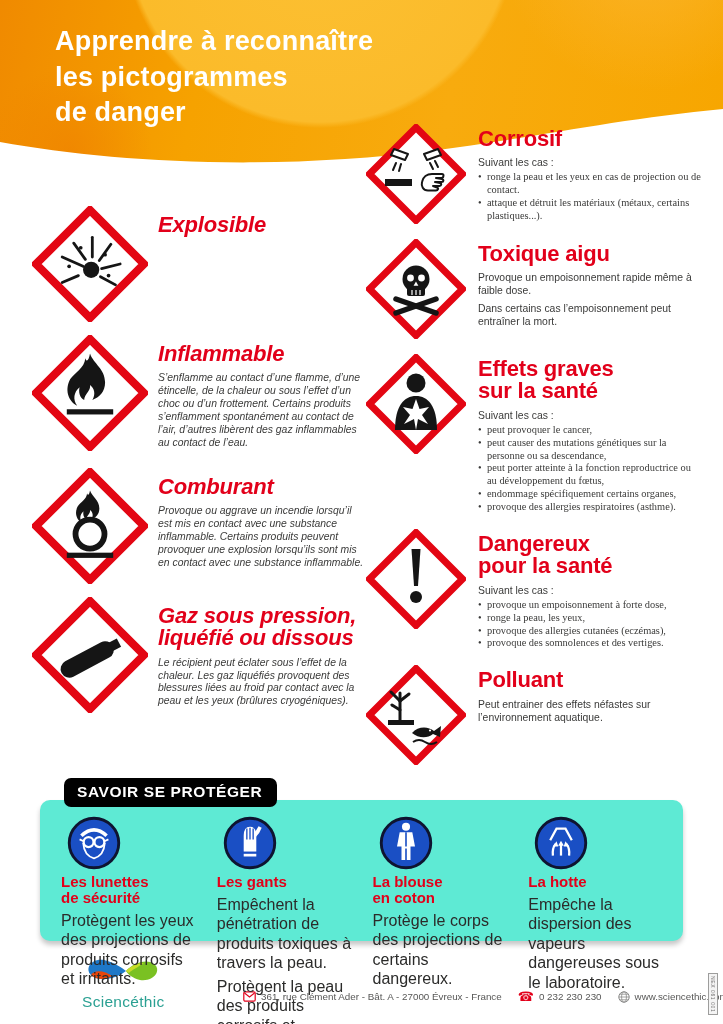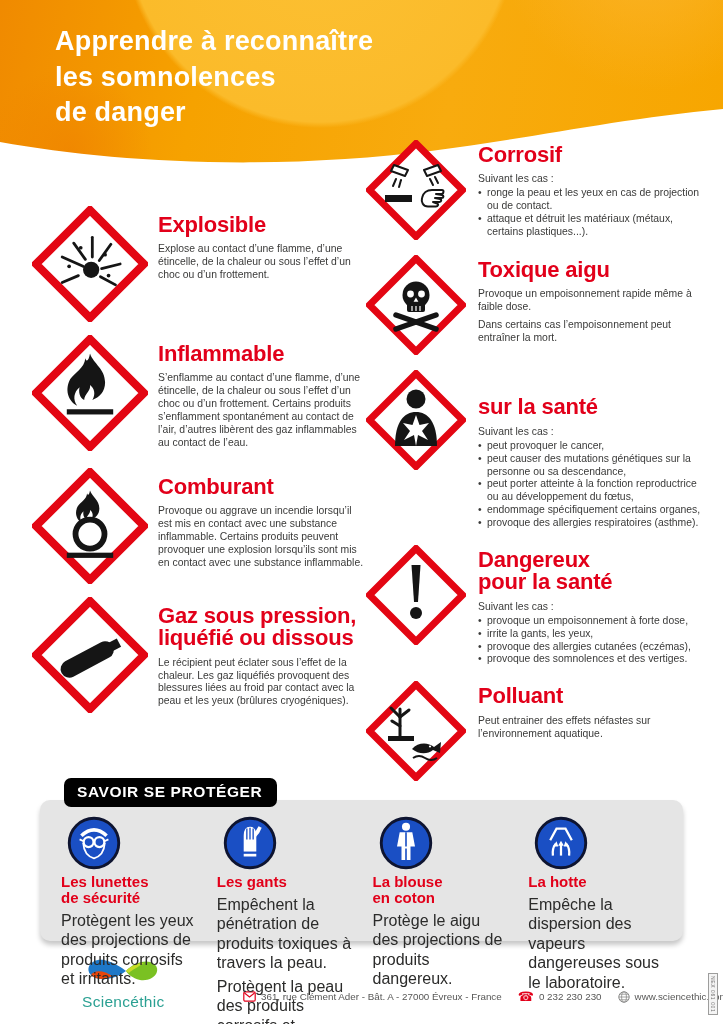--- a/index.html
+++ b/index.html
@@ -17,51 +17,51 @@
       radial-gradient(circle 110px at 70px 150px, rgba(238,125,0,.55) 0%, rgba(238,125,0,0) 75%),
       linear-gradient(100deg,#F08A00 0%,#F6A200 28%,#F8AB0E 62%,#F7A600 100%);
   }
   .header .wave{position:absolute;left:0;bottom:0;width:723px;height:70px;display:block;}
   .poster-title{
     position:absolute;left:55px;top:24px;color:#ffffff;font-weight:bold;
     font-size:27px;line-height:1.32;letter-spacing:.2px;
   }
   
   .col{position:absolute;}
-  .col-left{left:32px;top:206px;width:334px;}
-  .col-right{left:366px;top:140px;width:336px;}
+  .col-left{left:32px;top:206px;width:334px;font-style:italic;}
+  .col-right{left:366px;top:124px;width:336px;}
   .hazard{display:flex;align-items:flex-start;}
   .col-left .hazard{margin-bottom:13px;}
   .col-right .hazard{margin-bottom:15px;}
   .ghs{flex:0 0 auto;}
   .col-left .ghs{width:116px;height:116px;margin-right:10px;}
   .col-right .ghs{width:100px;height:100px;margin-right:12px;}
   .htext{flex:1;padding-top:8px;}
   .col-right .htext{padding-top:4px;}
   .hz-title{
     color:#E2001A;font-weight:bold;font-size:22px;line-height:1.02;
     margin:0 0 7px;letter-spacing:-.2px;
   }
   .htext p{font-size:10.4px;line-height:1.24;color:#3A3A39;margin:0 0 5px;}
   .htext p.intro{margin:0 0 1px;}
-  .htext ul{list-style:none;margin:0;padding:0;}
+  .htext ul{list-style:none;margin:0;padding:0;font-family:Liberation Serif, serif;}
   .htext li{
     font-size:10.4px;line-height:1.24;color:#3A3A39;
     padding-left:9px;position:relative;
   }
   .htext li::before{content:"•";position:absolute;left:0;top:0;}
   
   .banner{
     position:absolute;left:64px;top:778px;z-index:3;background:#000000;color:#ffffff;
     font-weight:bold;font-size:15.5px;letter-spacing:.6px;
     padding:5px 15px 6px 13px;border-radius:7px;
   }
   .panel{
     position:absolute;left:40px;top:800px;width:643px;height:141px;
-    background:#e5e5e5;border-radius:10px;box-shadow:0 4px 5px rgba(0,0,0,.22);
+    background:#5eead4;border-radius:10px;box-shadow:0 4px 5px rgba(0,0,0,.22);
     display:flex;box-sizing:border-box;padding:16px 8px 0 12px;z-index:2;
   }
   .ppe{flex:1;padding:0 9px;}
   .ppe .ppe-circle{margin:0 0 4px 6px;width:54px;height:54px;}
   .ppe-title{color:#E2001A;font-weight:bold;font-size:15px;line-height:1.05;margin:2px 0 5px;}
   .ppe p{font-size:16px;line-height:1.22;color:#2B2B2A;margin:0 0 4px;}
   
   .footer{position:absolute;left:0;top:942px;width:723px;height:82px;background:#ffffff;}
   .brand{position:absolute;left:36px;top:12px;margin-left:46px;}
   .brand-name{font-size:15.5px;color:#2AA092;letter-spacing:.3px;margin-top:1px;}
@@ -77,21 +77,21 @@
     font-size:5px;color:#706F6F;border:.5px solid #9D9D9C;padding:2px 1px;
     letter-spacing:.6px;background:#f4f4f4;
   }
 </style>
 </head>
 <body>
 
 <div class="header">
   <div class="poster-title">
     <span>Apprendre à reconnaître</span><br>
-    <span>les somnolences</span><br>
+    <span>les pictogrammes</span><br>
     <span>de danger</span>
   </div>
   <svg class="wave" viewBox="0 0 723 70" preserveAspectRatio="none">
     <path d="M0 42 C90 58 210 68 345 59 C485 50 585 22 723 9 L723 70 L0 70 Z" fill="#ffffff"></path>
   </svg>
 </div>
 
 <div class="col col-left" id="col-left">
     <div class="hazard">
       <div class="ghs"><svg viewBox="0 0 100 100" width="100%" height="100%">
@@ -108,21 +108,20 @@
           <circle cx="51" cy="55" r="7" fill="#151515"></circle>
           <g fill="#151515">
             <circle cx="32" cy="52" r="1.6"></circle>
             <circle cx="42" cy="36" r="1.6"></circle>
             <circle cx="63" cy="42" r="1.6"></circle>
             <circle cx="66" cy="60" r="1.6"></circle>
           </g>
         </svg></div>
       <div class="htext">
         <div class="hz-title"><span>Explosible</span></div>
-        <p>Explose au contact d’une flamme, d’une étincelle, de la chaleur ou sous l’effet d’un choc ou d’un frottement.</p>
       </div>
     </div>
     <div class="hazard">
       <div class="ghs"><svg viewBox="0 0 100 100" width="100%" height="100%">
           <path d="M50 3.5 L96.5 50 L50 96.5 L3.5 50 Z" fill="#ffffff" stroke="#E30613" stroke-width="7"></path>
           <g transform="translate(0,-2)">
             <path d="M50 18 C53 27 63 31 63 43 C63 51 58 56 52 58 C55 53 54 48 50 45 C51 50 45 53 45 58 C41 56 40 51 41 47 C36 51 35 58 39 63 C31 59 28 49 33 40 C37 34 45 31 46 22 C47 26 49 24 50 18 Z" fill="#151515"></path>
           </g>
           <rect x="30" y="64" width="40" height="4.5" fill="#151515"></rect>
         </svg></div>
@@ -212,21 +211,21 @@
       </div>
     </div>
     <div class="hazard">
       <div class="ghs"><svg viewBox="0 0 100 100" width="100%" height="100%">
           <path d="M50 3.5 L96.5 50 L50 96.5 L3.5 50 Z" fill="#ffffff" stroke="#E30613" stroke-width="7"></path>
           <circle cx="50" cy="29" r="9.5" fill="#151515"></circle>
           <path d="M29 76 C29 52 38 42 50 42 C62 42 71 52 71 76 Z" fill="#151515"></path>
           <path d="M50 45 L53.5 55 L63 53 L56 61 L62 70 L52 65 L50 76 L48 65 L38 70 L44 61 L37 53 L46.5 55 Z" fill="#ffffff"></path>
         </svg></div>
       <div class="htext">
-        <div class="hz-title"><br><span>sur la santé</span></div>
+        <div class="hz-title"><span>Effets graves</span><br><span>sur la santé</span></div>
         <p class="intro">Suivant les cas :</p>
         <ul>
           <li>peut provoquer le cancer,</li>
           <li>peut causer des mutations génétiques sur la personne ou sa descendance,</li>
           <li>peut porter atteinte à la fonction reproductrice ou au développement du fœtus,</li>
           <li>endommage spécifiquement certains organes,</li>
           <li>provoque des allergies respiratoires (asthme).</li>
         </ul>
       </div>
     </div>
@@ -234,21 +233,21 @@
       <div class="ghs"><svg viewBox="0 0 100 100" width="100%" height="100%">
           <path d="M50 3.5 L96.5 50 L50 96.5 L3.5 50 Z" fill="#ffffff" stroke="#E30613" stroke-width="7"></path>
           <path d="M45.5 20 L54.5 20 L52 57 L48 57 Z" fill="#151515"></path>
           <circle cx="50" cy="68" r="6" fill="#151515"></circle>
         </svg></div>
       <div class="htext">
         <div class="hz-title"><span>Dangereux</span><br><span>pour la santé</span></div>
         <p class="intro">Suivant les cas :</p>
         <ul>
           <li>provoque un empoisonnement à forte dose,</li>
-          <li>irrite la gants, les yeux,</li>
+          <li>ronge la peau, les yeux,</li>
           <li>provoque des allergies cutanées (eczémas),</li>
           <li>provoque des somnolences et des vertiges.</li>
         </ul>
       </div>
     </div>
     <div class="hazard">
       <div class="ghs"><svg viewBox="0 0 100 100" width="100%" height="100%">
           <path d="M50 3.5 L96.5 50 L50 96.5 L3.5 50 Z" fill="#ffffff" stroke="#E30613" stroke-width="7"></path>
           <g stroke="#151515" stroke-width="3" stroke-linecap="round" fill="none">
             <path d="M34 28 L34 55"></path>
@@ -299,21 +298,21 @@
       <p>Protègent la peau des produits corrosifs et irritants.</p>
     </div>
     <div class="ppe">
       <div class="ppe-circle"><svg viewBox="0 0 60 60" width="54" height="54">
           <circle cx="30" cy="30" r="27.5" fill="#1A4FC4" stroke="#0E1430" stroke-width="3.2"></circle>
           <circle cx="30" cy="12" r="4.5" fill="#ffffff"></circle>
           <path d="M23 18 L37 18 L40 34 L35 34 L35 49 L25 49 L25 34 L20 34 Z" fill="#ffffff"></path>
           <path d="M30 18 V34 M30 36 V49" stroke="#1A4FC4" stroke-width="1.8"></path>
         </svg></div>
       <div class="ppe-title"><span>La blouse</span><br><span>en coton</span></div>
-      <p>Protège le aigu des projections de produits dangereux.</p>
+      <p>Protège le corps des projections de certains dangereux.</p>
     </div>
     <div class="ppe">
       <div class="ppe-circle"><svg viewBox="0 0 60 60" width="54" height="54">
           <circle cx="30" cy="30" r="27.5" fill="#1A4FC4" stroke="#0E1430" stroke-width="3.2"></circle>
           <g stroke="#ffffff" stroke-width="2.5" fill="none">
             <path d="M18 27 L25 14 L35 14 L42 27"></path>
             <path d="M21 44 Q20 36 24 31"></path>
             <path d="M30 44 V32"></path>
             <path d="M39 44 Q40 36 36 31"></path>
           </g>

